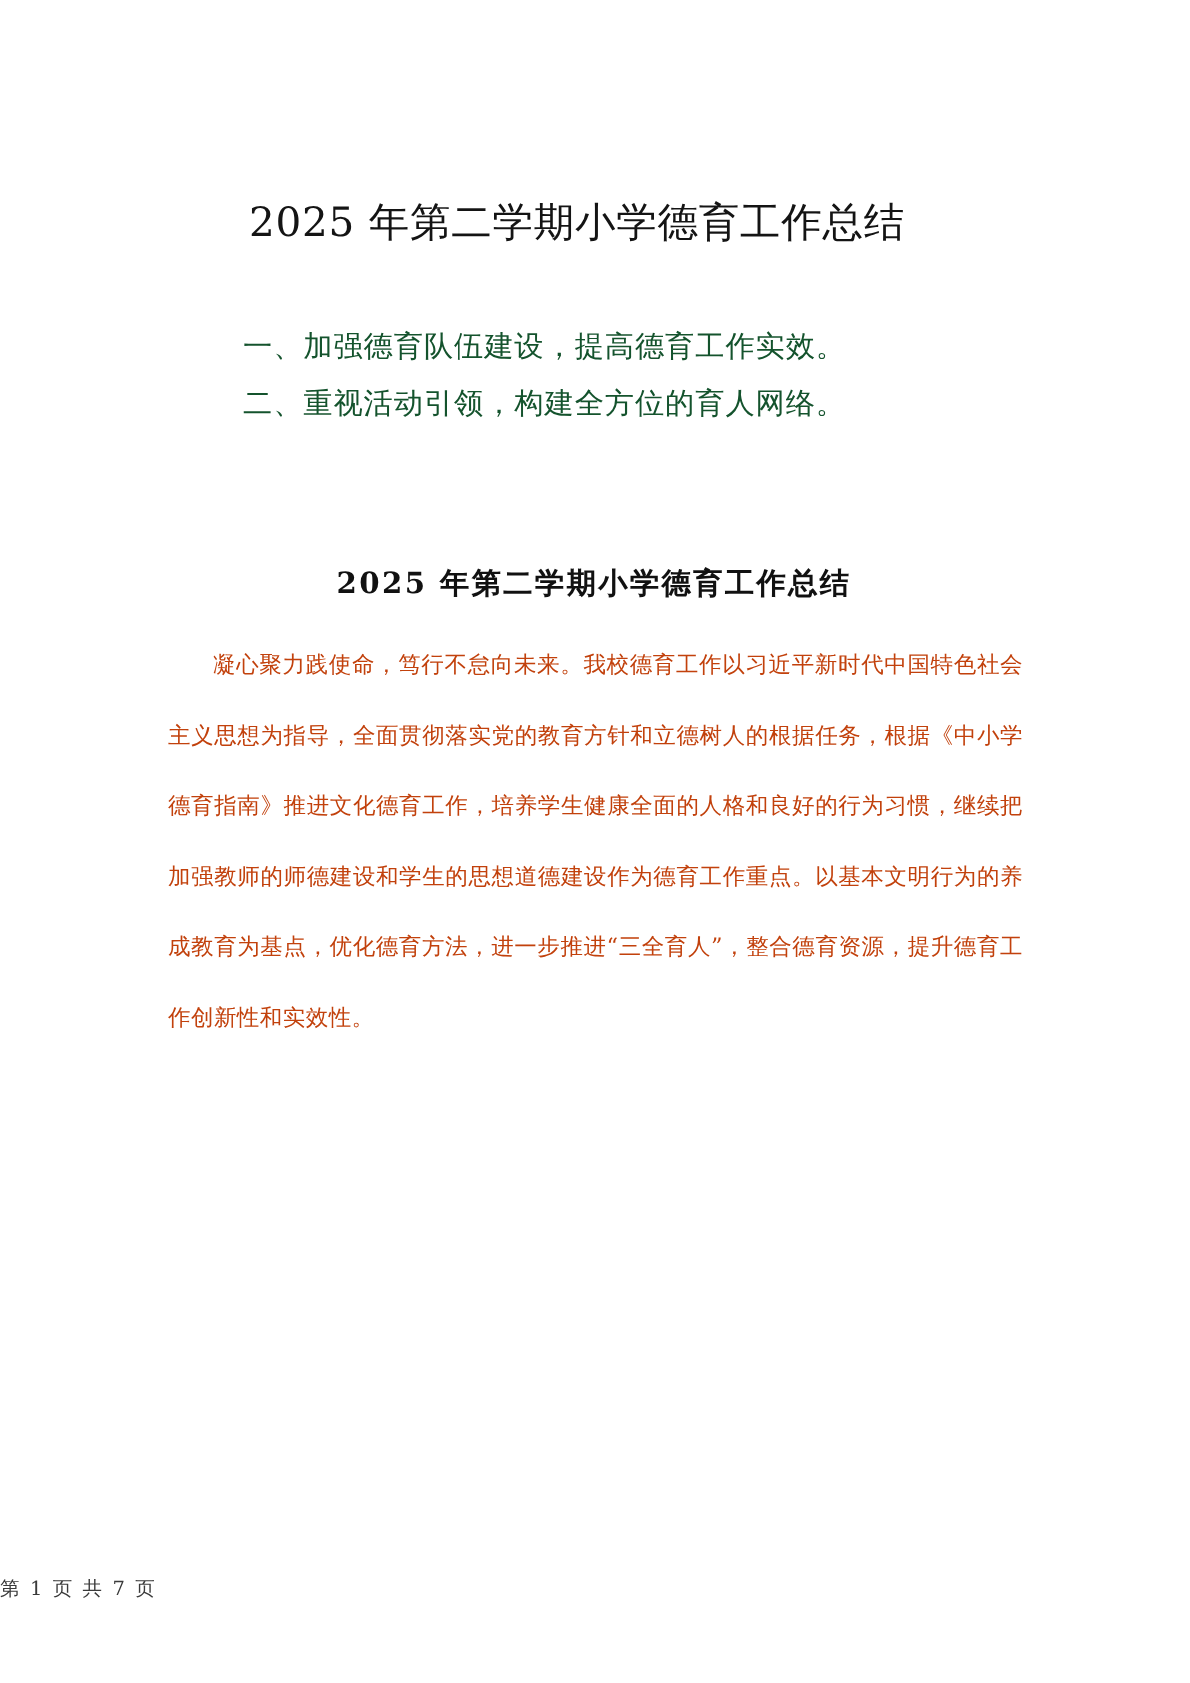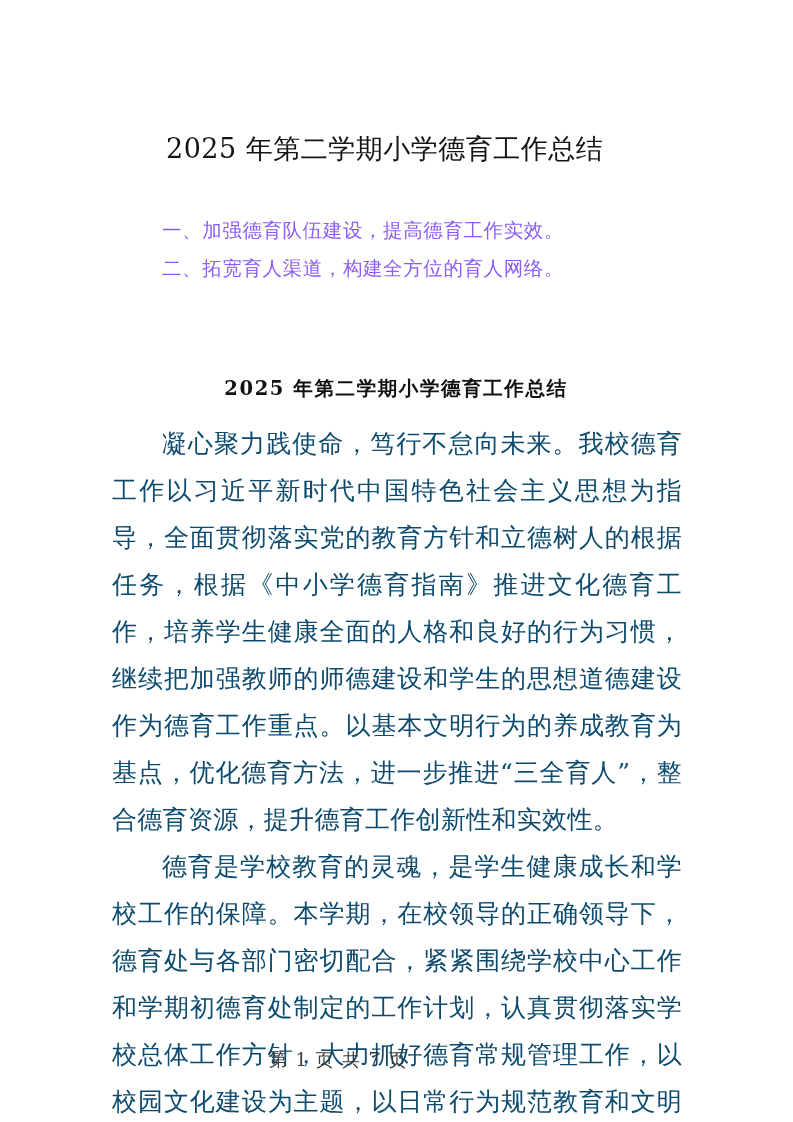--- a/index.html
+++ b/index.html
@@ -39,21 +39,21 @@
     position: absolute;
     left: 162px;
     top: 200px;
     width: 540px;
   }
   .outline-item {
     font-size: 19.5px;
     line-height: 38px;
     letter-spacing: 0.6px;
     font-weight: 400;
-    color: #8b5cf6;
+    color: #14532d;
     white-space: nowrap;
   }
   .sub-title {
     position: absolute;
     left: 112px;
     top: 362px;
     width: 568px;
     text-align: center;
     font-size: 19.5px;
     line-height: 30px;
@@ -61,58 +61,56 @@
     font-weight: bold;
     color: #111111;
   }
   .body-block {
     position: absolute;
     left: 112px;
     top: 408px;
     width: 570px;
   }
   .para {
-    font-size: 25px;
+    font-size: 15px;
     line-height: 47px;
     letter-spacing: 0.3px;
     text-align: justify;
     text-justify: inter-character;
     text-indent: 2em;
-    color: #0c4a6e;
+    color: #c2410c;
     margin: 0;
   }
   .para + .para {
     margin-top: 0px;
   }
   .page-footer {
     position: absolute;
     left: 0;
     top: 1038px;
     width: 677px;
-    text-align: center;
-    font-size: 18px;
+    font-size: 13px;
     line-height: 20px;
     letter-spacing: 1.4px;
     color: #3a3a3a;
   }
 </style>
 </head>
 <body>
 
 <div class="page">
 
   <div class="doc-title">2025 年第二学期小学德育工作总结</div>
 
   <div class="outline">
     <div class="outline-item">一、加强德育队伍建设，提高德育工作实效。</div>
-    <div class="outline-item">二、拓宽育人渠道，构建全方位的育人网络。</div>
+    <div class="outline-item">二、重视活动引领，构建全方位的育人网络。</div>
   </div>
 
   <div class="sub-title">2025 年第二学期小学德育工作总结</div>
 
   <div class="body-block">
     <p class="para">凝心聚力践使命，笃行不怠向未来。我校德育工作以习近平新时代中国特色社会主义思想为指导，全面贯彻落实党的教育方针和立德树人的根据任务，根据《中小学德育指南》推进文化德育工作，培养学生健康全面的人格和良好的行为习惯，继续把加强教师的师德建设和学生的思想道德建设作为德育工作重点。以基本文明行为的养成教育为基点，优化德育方法，进一步推进“三全育人”，整合德育资源，提升德育工作创新性和实效性。</p>
-    <p class="para">德育是学校教育的灵魂，是学生健康成长和学校工作的保障。本学期，在校领导的正确领导下，德育处与各部门密切配合，紧紧围绕学校中心工作和学期初德育处制定的工作计划，认真贯彻落实学校总体工作方针，大力抓好德育常规管理工作，以校园文化建设为主题，以日常行为规范教育和文明礼仪的养成教育为抓手，全面提高学生的思想道德、</p>
   </div>
 
   <div class="page-footer">第 1 页 共 7 页</div>
 
 </div>
 
 </body></html>

